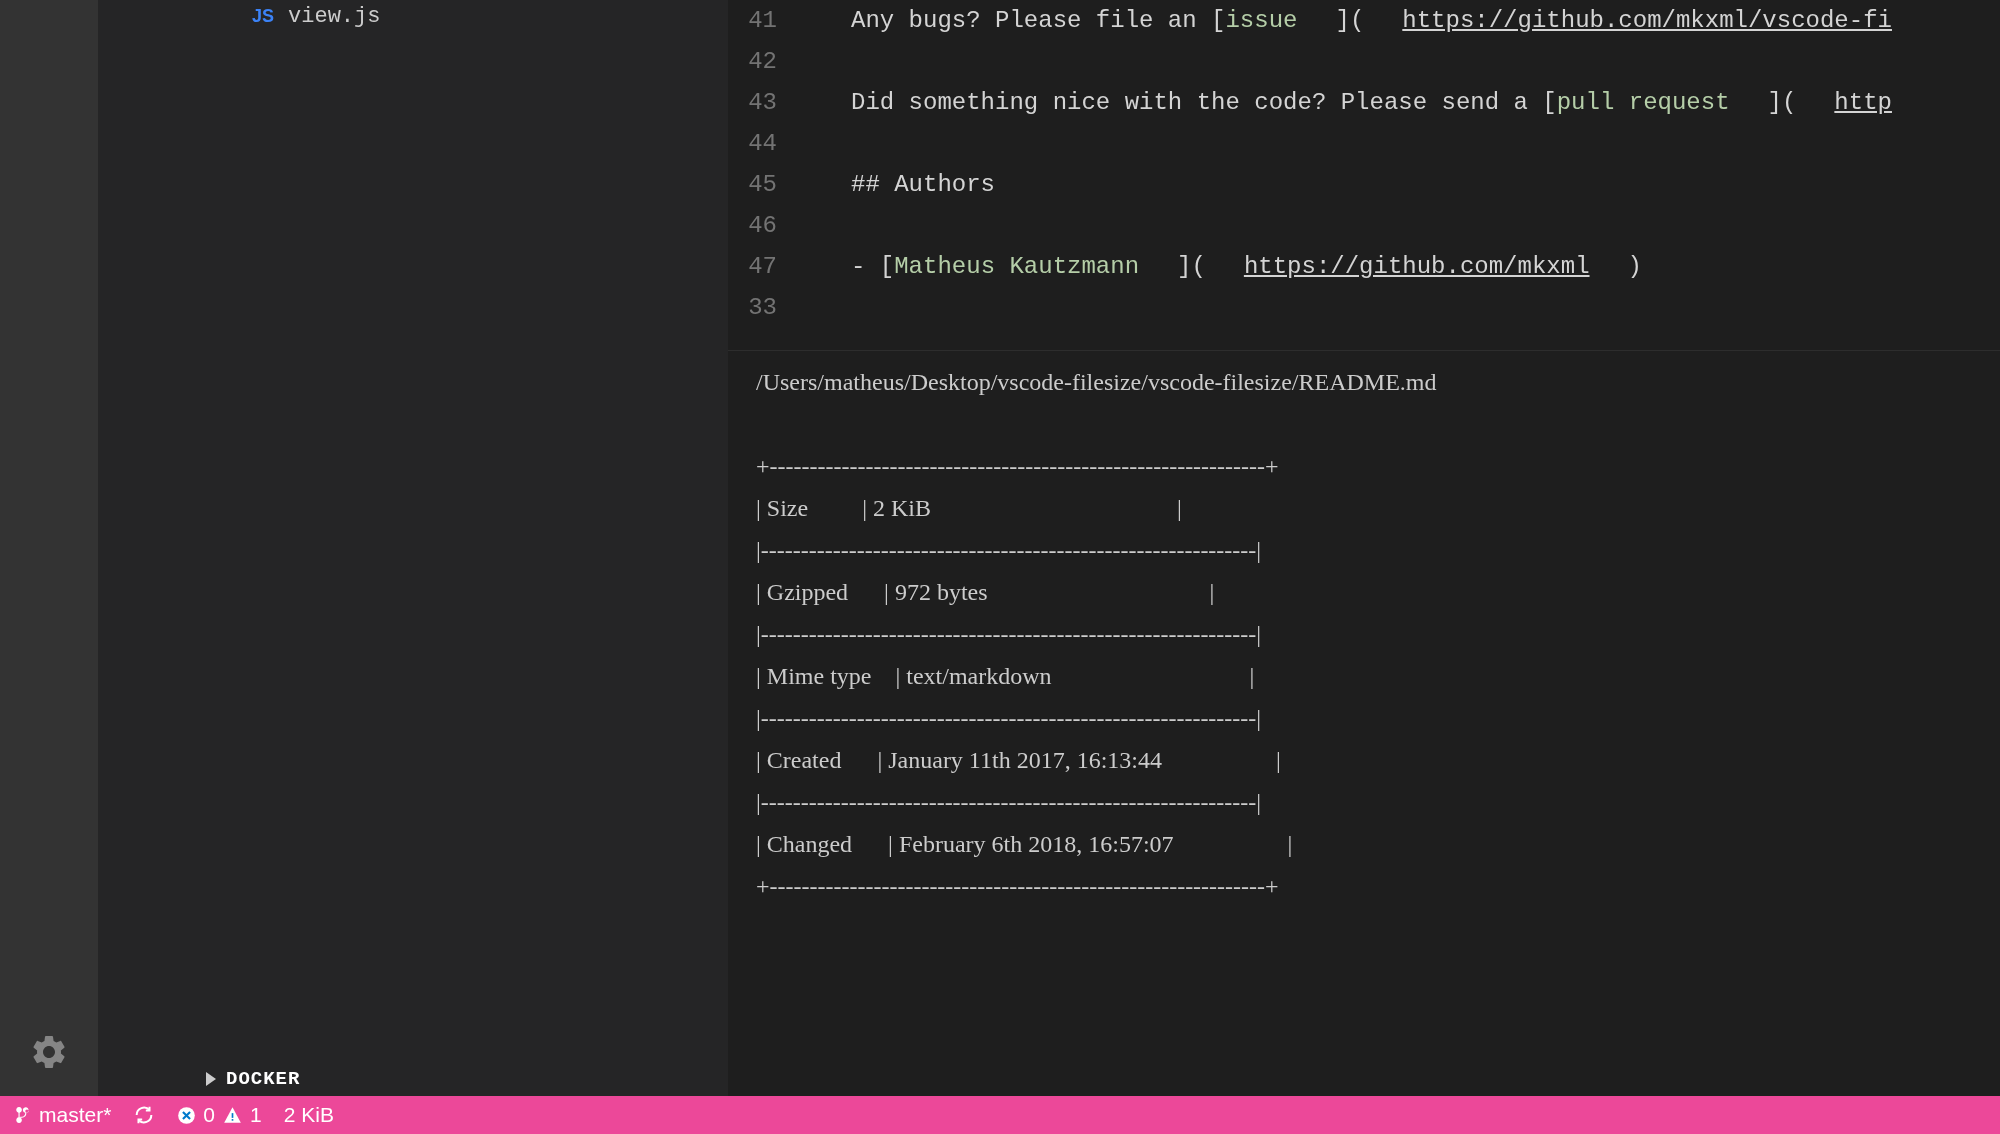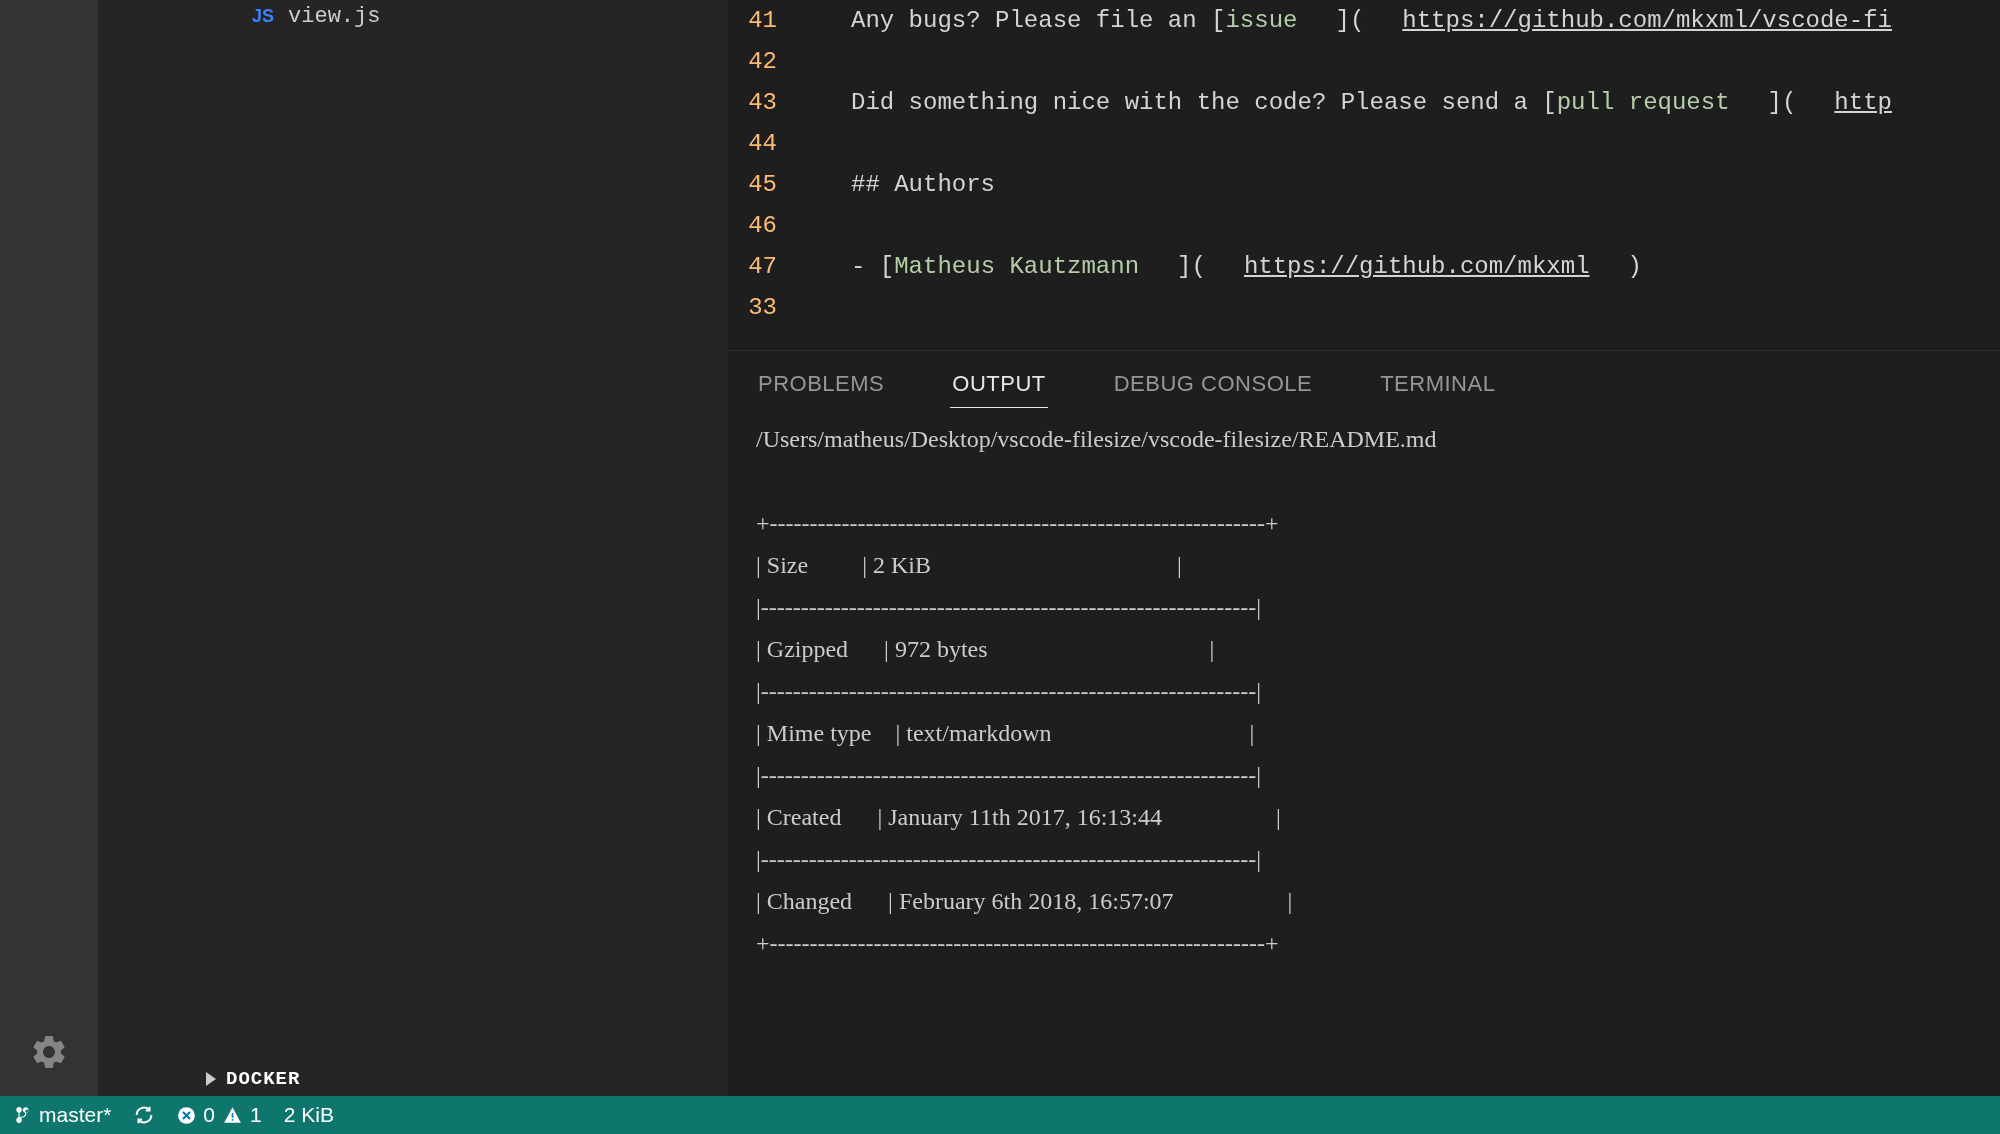--- a/index.html
+++ b/index.html
@@ -92,21 +92,21 @@
     .editor {
       height: 350px;
       display: flex;
       font-size: 24px;
       line-height: 41px;
       overflow: hidden;
     }
     .gutter {
       width: 85px;
       text-align: right;
-      color: #fdba74;
+      color: #737373;
       padding-right: 36px;
       user-select: none;
     }
     .code {
       flex: 1;
       white-space: pre;
       color: #d4d4d4;
       overflow: hidden;
     }
     .tok-text { color: #d4d4d4; margin-left: 38px; }
@@ -140,21 +140,21 @@
       flex: 1;
       padding: 10px 28px;
       font-size: 24px;
       line-height: 42px;
       color: #cccccc;
       white-space: pre;
       font-family: Liberation Serif, serif;
     }
     .status-bar {
       height: 38px;
-      background: #0f766e;
+      background: #ec4899;
       color: #ffffff;
       display: flex;
       align-items: center;
       font-family: -apple-system, 'Segoe UI', sans-serif;
       font-size: 21px;
       padding: 0 14px;
       gap: 22px;
     }
     .status-item {
       display: flex;
@@ -203,26 +203,20 @@
           <div>44</div>
           <div>45</div>
           <div>46</div>
           <div>47</div>
           <div>33</div>
         </div>
       <div class="code" id="code"><div><span class="tok-text">Any bugs? Please file an [</span><span class="tok-green">issue</span><span class="tok-text">](</span><span class="tok-text tok-underline">https://github.com/mkxml/vscode-fi</span></div><div>&nbsp;</div><div><span class="tok-text">Did something nice with the code? Please send a [</span><span class="tok-green">pull request</span><span class="tok-text">](</span><span class="tok-text tok-underline">http</span></div><div>&nbsp;</div><div><span class="tok-text">## Authors</span></div><div>&nbsp;</div><div><span class="tok-text">- [</span><span class="tok-green">Matheus Kautzmann</span><span class="tok-text">](</span><span class="tok-text tok-underline">https://github.com/mkxml</span><span class="tok-text">)</span></div><div>&nbsp;</div></div>
     </div>
 
     <div class="panel">
-      <div class="panel-tabs">
-        <div class="panel-tab">PROBLEMS</div>
-        <div class="panel-tab active">OUTPUT</div>
-        <div class="panel-tab">DEBUG CONSOLE</div>
-        <div class="panel-tab">TERMINAL</div>
-      </div>
       <div class="panel-content" id="output">/Users/matheus/Desktop/vscode-filesize/vscode-filesize/README.md
 
 +--------------------------------------------------------------+
 | Size         | 2 KiB                                         |
 |--------------------------------------------------------------|
 | Gzipped      | 972 bytes                                     |
 |--------------------------------------------------------------|
 | Mime type    | text/markdown                                 |
 |--------------------------------------------------------------|
 | Created      | January 11th 2017, 16:13:44                   |

